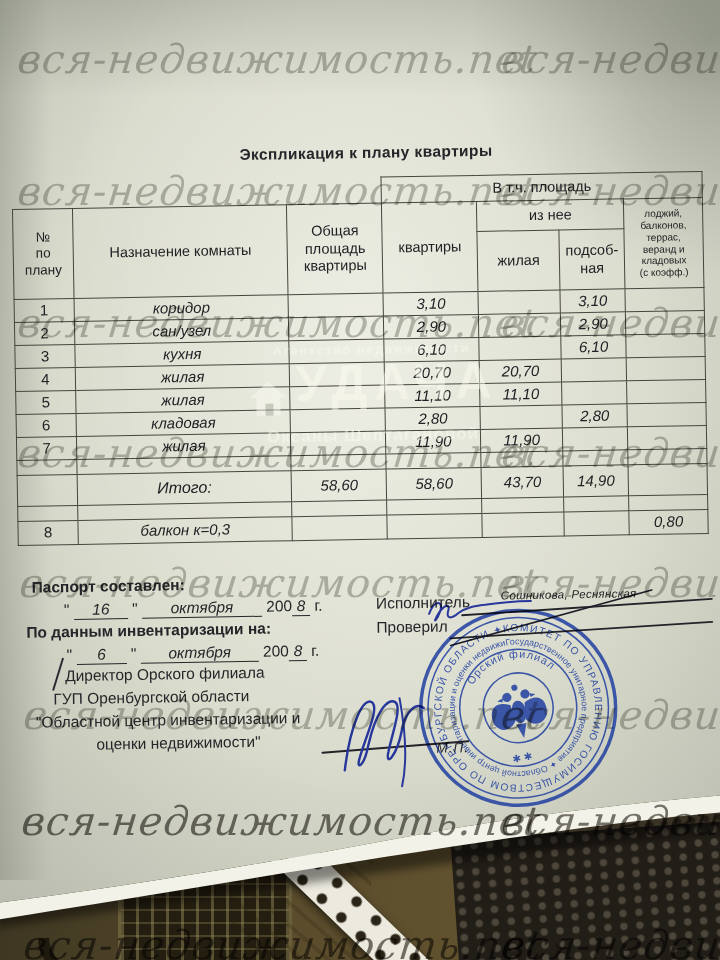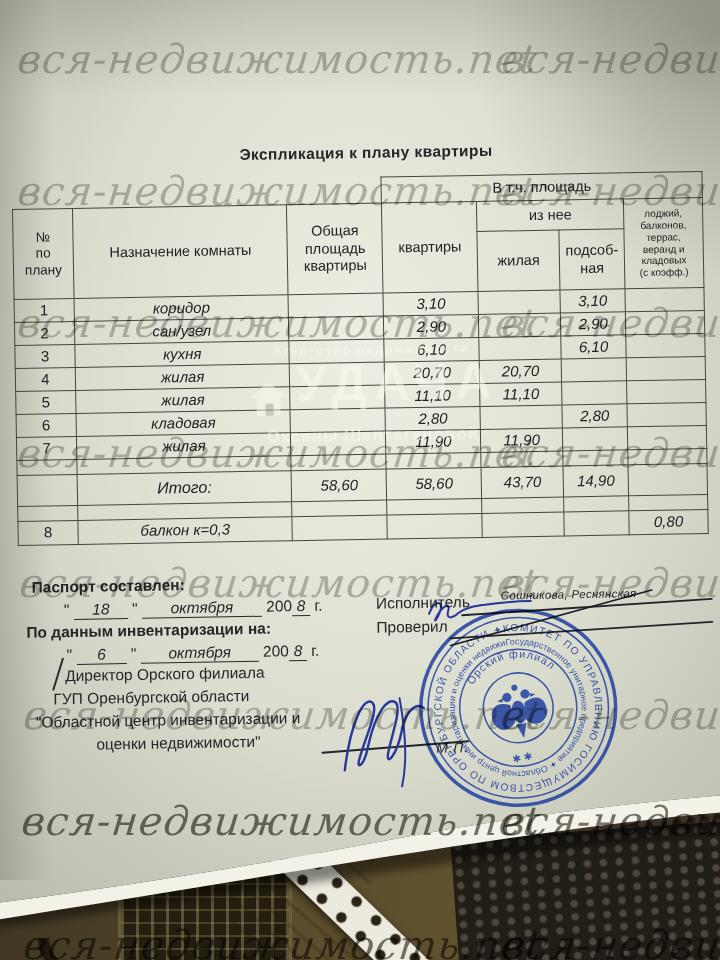--- a/index.html
+++ b/index.html
@@ -261,21 +261,21 @@
         <td class="val"></td>
         <td class="val"></td>
         <td class="val">0,80</td>
       </tr>
         </tbody>
     </table>
 
     <div class="ft b6" style="left:28px;top:573px;">Паспорт составлен:</div>
     <div class="ft" style="left:60px;top:596px;">
       <span>"</span>
-      <span class="ul it" style="width:54px;">18</span>
+      <span class="ul it" style="width:54px;">16</span>
       <span>"</span>
       <span class="ul it" style="width:120px;">октября</span>
       <span>200</span><span class="ul it" style="width:18px;">8</span>
       <span>г.</span>
     </div>
     <div class="ft b6" style="left:22px;top:618px;">По данным инвентаризации на:</div>
     <div class="ft" style="left:62px;top:641px;">
       <span>"</span>
       <span class="ul it" style="width:50px;">6</span>
       <span>"</span>

